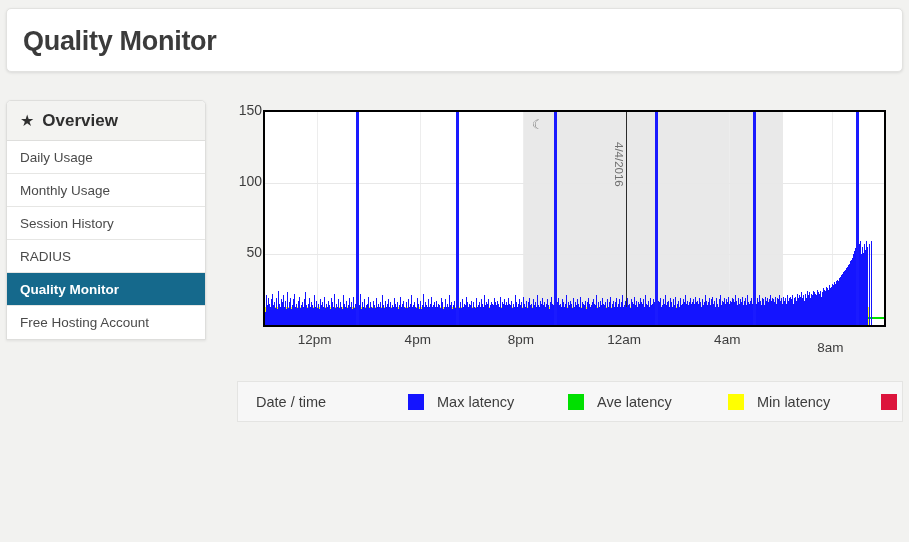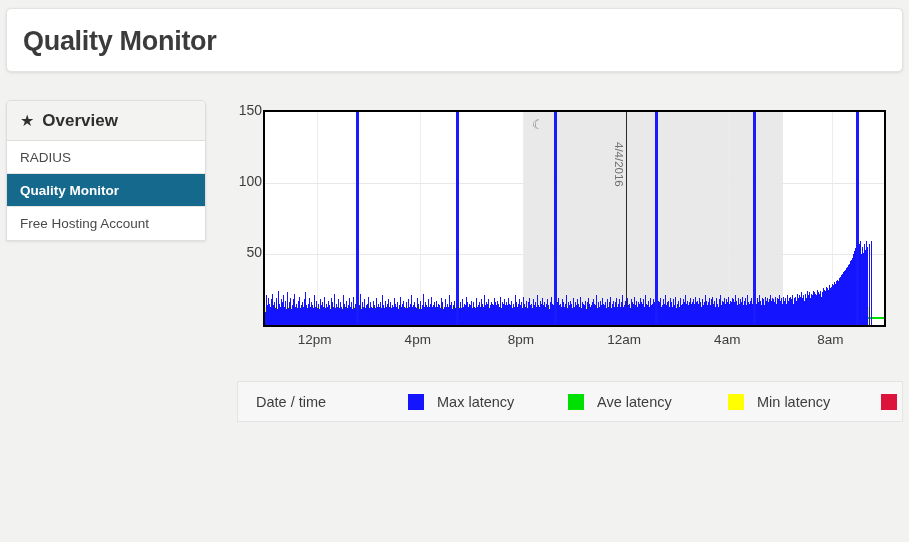--- a/index.html
+++ b/index.html
@@ -230,20 +230,29 @@
 <div id="header-card">
   <div id="page-title">Quality Monitor</div>
 </div>
 
 <div id="sidebar">
   <div class="side-head">
     <span class="star">★</span>
     <span class="txt">Overview</span>
   </div>
   <div id="sidebar-items">
+      <div class="side-item">
+        <span>Daily Usage</span>
+      </div>
+      <div class="side-item">
+        <span>Monthly Usage</span>
+      </div>
+      <div class="side-item">
+        <span>Session History</span>
+      </div>
       <div class="side-item">
         <span>RADIUS</span>
       </div>
       <div class="side-item active">
         <span>Quality Monitor</span>
       </div>
       <div class="side-item">
         <span>Free Hosting Account</span>
       </div>
     </div>
@@ -2657,21 +2666,21 @@
         <div class="gspike" style="left: 590.919px; bottom: 0px; height: 46.86px;"></div>
         <div class="spike tall" style="left: 590.919px; height: 213px;"></div>
       </div>
   </div>
   <div id="x-labels">
       <div class="xlab" style="left: 51.5833px; top: 0px;">12pm</div>
       <div class="xlab" style="left: 154.75px; top: 0px;">4pm</div>
       <div class="xlab" style="left: 257.917px; top: 0px;">8pm</div>
       <div class="xlab" style="left: 361.083px; top: 0px;">12am</div>
       <div class="xlab" style="left: 464.25px; top: 0px;">4am</div>
-      <div class="xlab" style="left: 567.417px; top: 0px;">8am</div>
+      <div class="xlab" style="left: 567.417px; top: 8px;">8am</div>
     </div>
 </div>
 
 <div id="legend">
     <div class="leg-item" style="position: absolute; left: 18px;">
       <span class="leg-label">Date / time</span>
     </div>
     <div class="leg-item" style="position: absolute; left: 170px;">
       <span class="leg-swatch" style="background: rgb(20, 20, 255);"></span>
       <span class="leg-label">Max latency</span>

